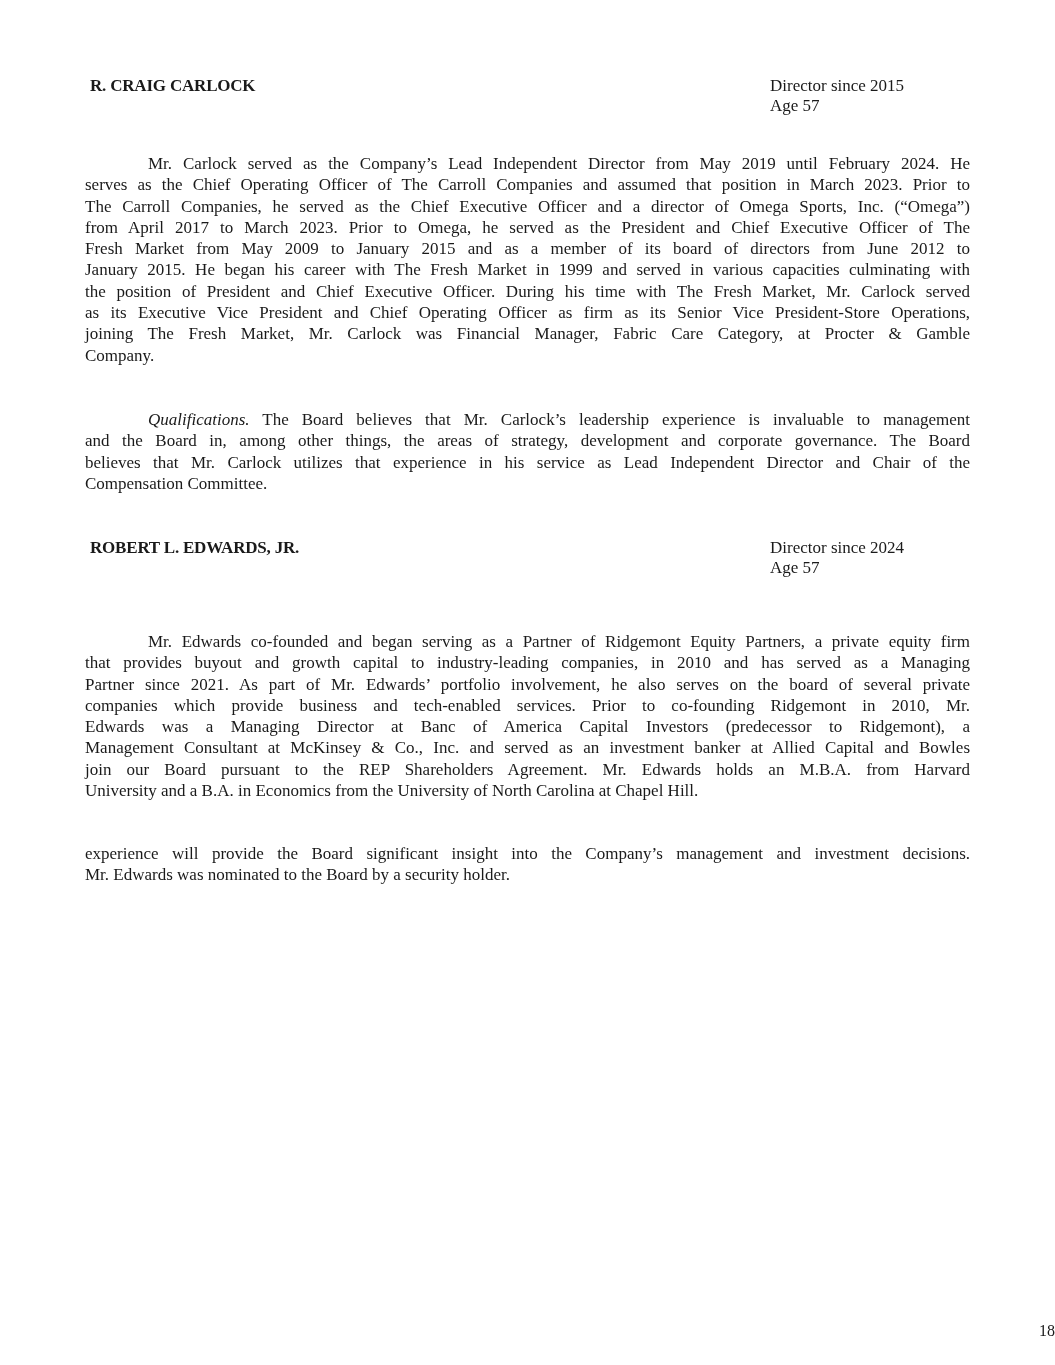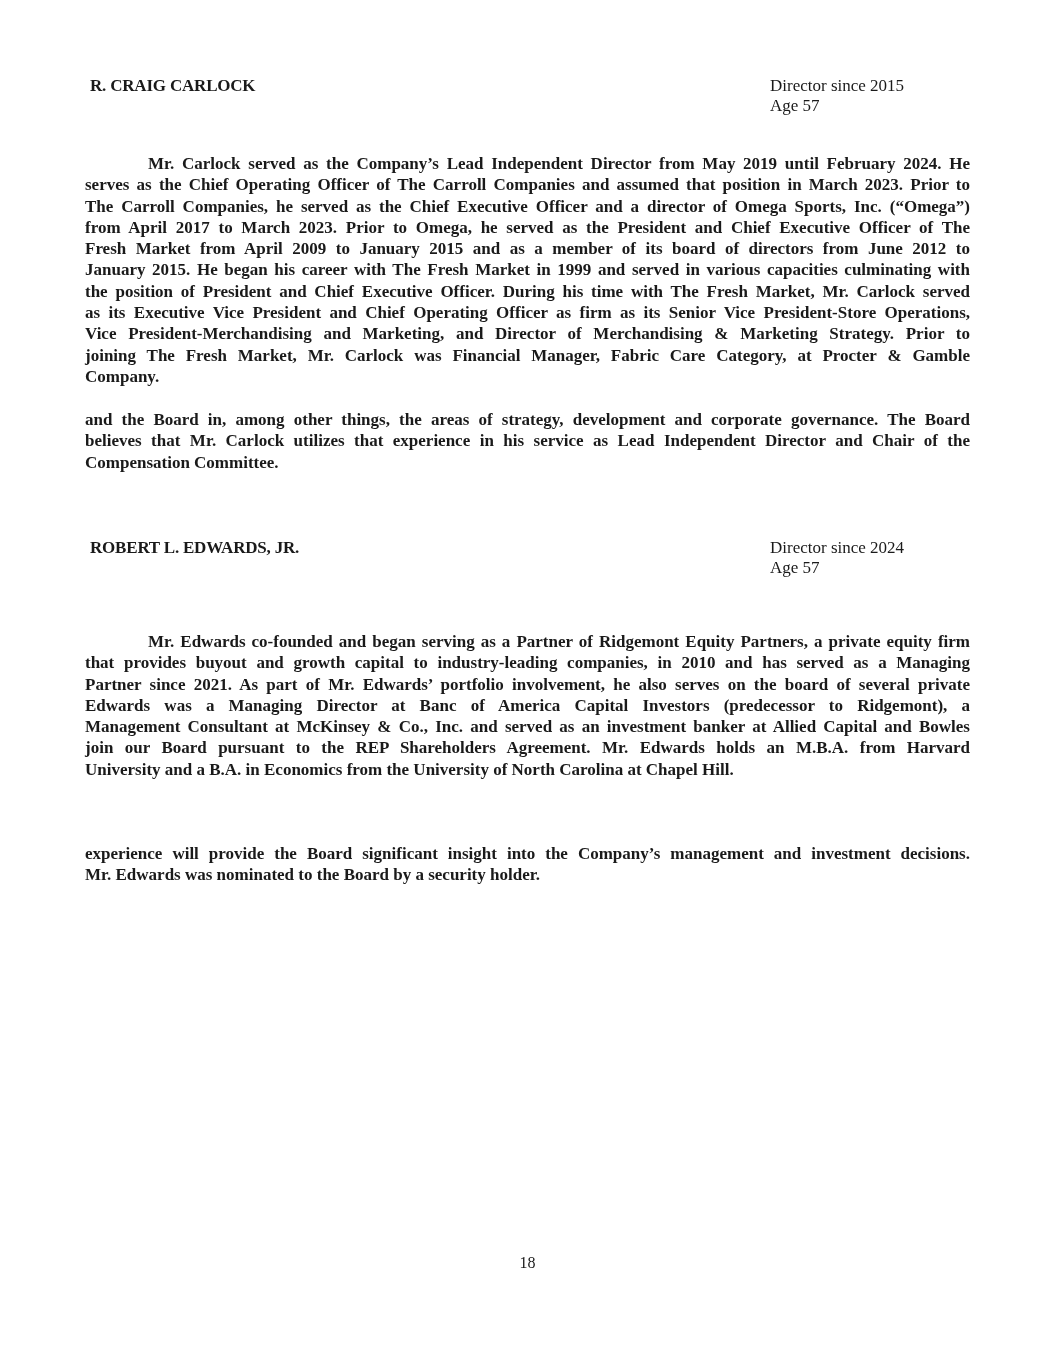--- a/index.html
+++ b/index.html
@@ -6,25 +6,25 @@
     body { width: 1055px; height: 1365px; position: relative; overflow: hidden;
            font-family: "Liberation Serif", "DejaVu Serif", serif; color: #1a1a1a; }
     .page { position: absolute; left: 0; top: 0; width: 1055px; height: 1010px; }
     .bio-header { position: absolute; left: 90px; width: 880px; height: 44px; }
     .bio-name { position: absolute; left: 0; top: 0; font-weight: bold; font-size: 17px; letter-spacing: -0.2px; }
     .bio-meta { position: absolute; left: 680px; top: 0; font-size: 17px; line-height: 20px; }
     .para { position: absolute; left: 85px; width: 885px; font-size: 17px; }
     .line { height: 21.3px; line-height: 21.3px; text-align: justify; text-align-last: justify; white-space: nowrap; overflow: visible; }
     .line.last { text-align-last: left; }
     .line.indent { padding-left: 63px; }
-    .line span { white-space: normal; font-weight: bold; }
+    .line span { white-space: normal; }
     .line-wrap { display: block; text-align: justify; text-align-last: justify; }
     .last .line-wrap { text-align-last: left; }
     em { font-style: italic; }
-    .page-number { position: absolute; left: 0; width: 1055px; top: 1254px; text-align: center; font-size: 16px; }
+    .page-number { position: absolute; left: 0; width: 1055px; top: 1322px; text-align: right; font-size: 16px; }
   </style>
 </head>
 <body>
 
 <div class="page">
 
   <section>
     <div class="bio-header" style="top:76px;">
       <div class="bio-name">R. CRAIG CARLOCK</div>
       <div class="bio-meta">
@@ -40,43 +40,43 @@
       <div class="line">
           <span class="line-wrap">serves as the Chief Operating Officer of The Carroll Companies and assumed that position in March 2023. Prior to</span>
         </div>
       <div class="line">
           <span class="line-wrap">The Carroll Companies, he served as the Chief Executive Officer and a director of Omega Sports, Inc. (“Omega”)</span>
         </div>
       <div class="line">
           <span class="line-wrap">from April 2017 to March 2023. Prior to Omega, he served as the President and Chief Executive Officer of The</span>
         </div>
       <div class="line">
-          <span class="line-wrap">Fresh Market from April 2009 to January 2015 and as a member of its board of directors from June 2012 to</span>
+          <span class="line-wrap">Fresh Market from May 2009 to January 2015 and as a member of its board of directors from June 2012 to</span>
         </div>
       <div class="line">
           <span class="line-wrap">January 2015. He began his career with The Fresh Market in 1999 and served in various capacities culminating with</span>
         </div>
       <div class="line">
           <span class="line-wrap">the position of President and Chief Executive Officer. During his time with The Fresh Market, Mr. Carlock served</span>
         </div>
       <div class="line">
           <span class="line-wrap">as its Executive Vice President and Chief Operating Officer as firm as its Senior Vice President-Store Operations,</span>
         </div>
       <div class="line">
-          <span class="line-wrap">Vice President-Merchandising and Marketing, and Director of Merchandising &amp; Marketing Strategy. Prior to</span>
-        </div>
-      <div class="line">
           <span class="line-wrap">joining The Fresh Market, Mr. Carlock was Financial Manager, Fabric Care Category, at Procter &amp; Gamble</span>
         </div>
       <div class="line last">
           <span class="line-wrap">Company.</span>
         </div>
     </div>
 
     <div class="para" style="top:409px;">
+      <div class="line indent">
+          <span class="line-wrap"><em>Qualifications.</em><span> The Board believes that Mr. Carlock’s leadership experience is invaluable to management</span></span>
+        </div>
       <div class="line">
           <span class="line-wrap">and the Board in, among other things, the areas of strategy, development and corporate governance. The Board</span>
         </div>
       <div class="line">
           <span class="line-wrap">believes that Mr. Carlock utilizes that experience in his service as Lead Independent Director and Chair of the</span>
         </div>
       <div class="line last">
           <span class="line-wrap">Compensation Committee.</span>
         </div>
     </div>
@@ -95,20 +95,23 @@
       <div class="line indent">
           <span class="line-wrap">Mr. Edwards co-founded and began serving as a Partner of Ridgemont Equity Partners, a private equity firm</span>
         </div>
       <div class="line">
           <span class="line-wrap">that provides buyout and growth capital to industry-leading companies, in 2010 and has served as a Managing</span>
         </div>
       <div class="line">
           <span class="line-wrap">Partner since 2021. As part of Mr. Edwards’ portfolio involvement, he also serves on the board of several private</span>
         </div>
       <div class="line">
+          <span class="line-wrap">companies which provide business and tech-enabled services. Prior to co-founding Ridgemont in 2010, Mr.</span>
+        </div>
+      <div class="line">
           <span class="line-wrap">Edwards was a Managing Director at Banc of America Capital Investors (predecessor to Ridgemont), a</span>
         </div>
       <div class="line">
           <span class="line-wrap">Management Consultant at McKinsey &amp; Co., Inc. and served as an investment banker at Allied Capital and Bowles</span>
         </div>
       <div class="line">
           <span class="line-wrap">join our Board pursuant to the REP Shareholders Agreement. Mr. Edwards holds an M.B.A. from Harvard</span>
         </div>
       <div class="line last">
           <span class="line-wrap">University and a B.A. in Economics from the University of North Carolina at Chapel Hill.</span>

